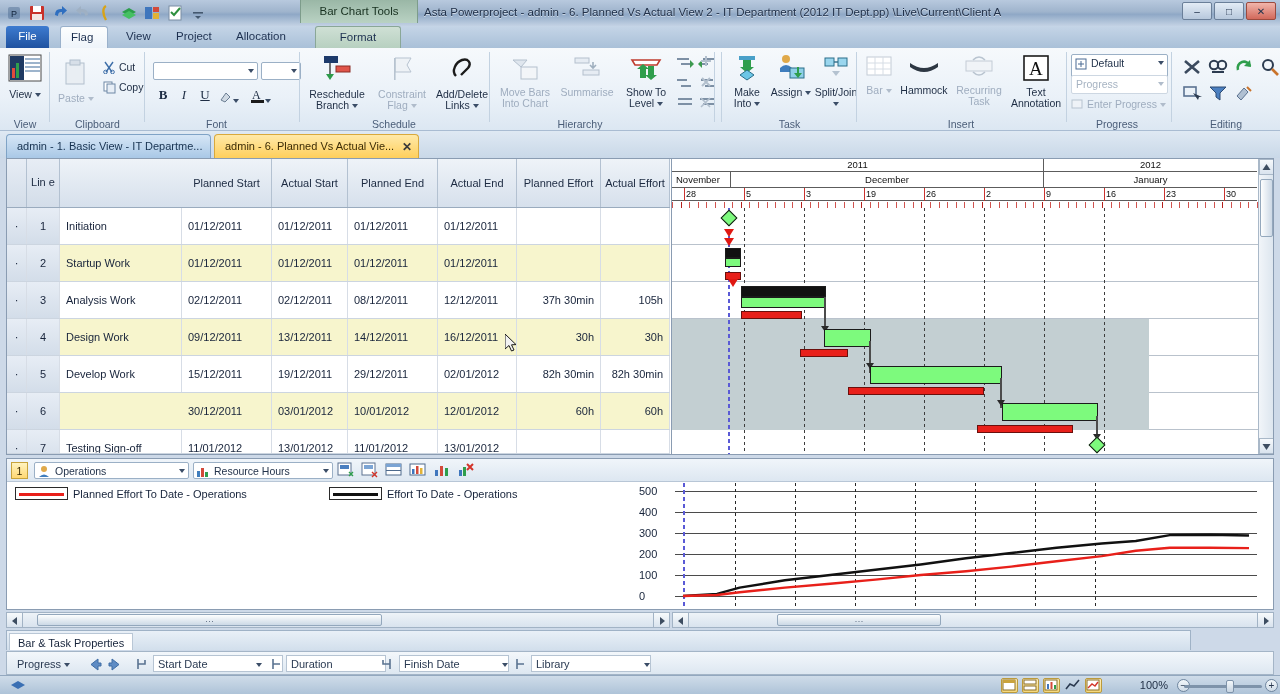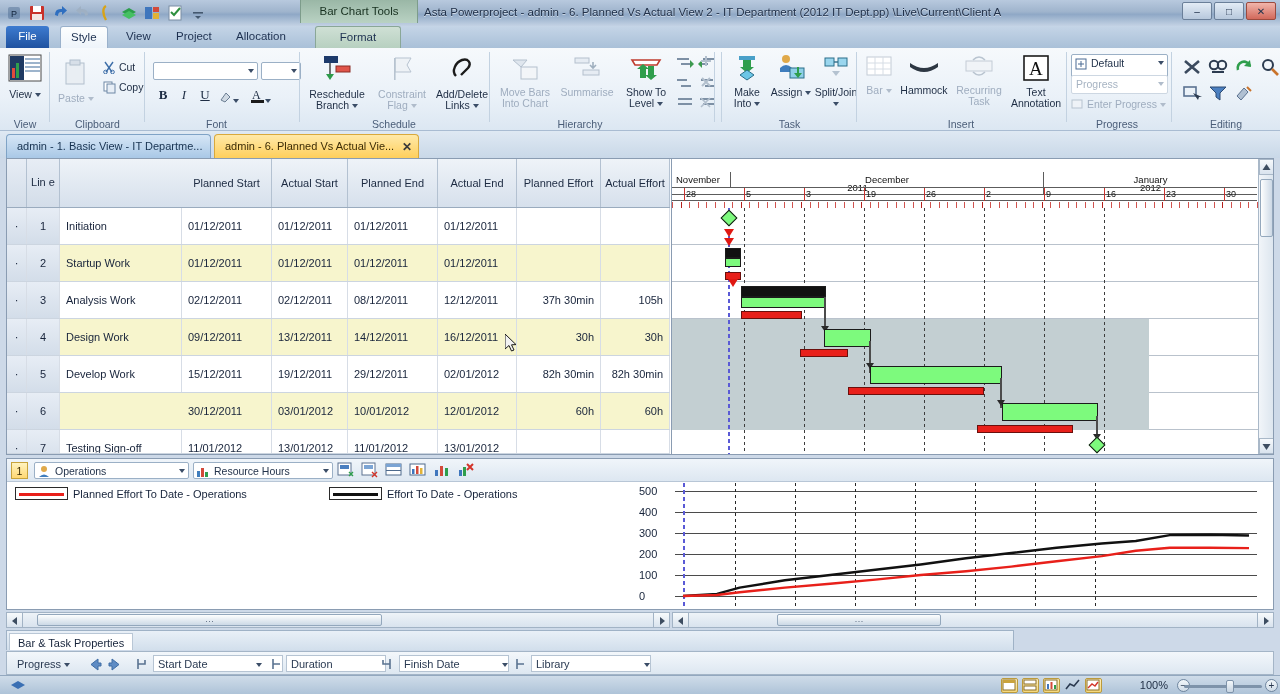--- a/index.html
+++ b/index.html
@@ -125,21 +125,21 @@
   .tc.ct{ justify-content:center;}
   .rowhdr{ background:linear-gradient(180deg,#e7edf5,#d3dde9);}
 
   
   .gantt{
     position:absolute; left:664px; top:0; width:602px; height:295px;
     background:#fff; border-left:1px solid #8a9cb2; overflow:hidden;
   }
   .ghead{ position:absolute; left:0; top:0; width:602px; height:49px; background:#fff;}
   .gyear{ position:absolute; top:0; height:13px; border-right:1px solid #5c5c5c;
-          border-bottom:1px solid #5c5c5c; text-align:center; font-size:9.5px; color:#111;margin-top:23px;}
+          border-bottom:1px solid #5c5c5c; text-align:center; font-size:9.5px; color:#111;}
   .gmonth{ position:absolute; top:13px; height:16px; border-right:1px solid #5c5c5c;
            border-bottom:1px solid #5c5c5c; text-align:center; font-size:9.5px; color:#111; padding-top:2px;}
   .gweek{ position:absolute; top:29px; height:13px; border-bottom:1px solid #5c5c5c;
           font-size:9px; color:#111;}
   .wtick{ position:absolute; top:29px; width:1px; height:13px; background:#c9322d;}
   .wlbl{ position:absolute; top:30px; font-size:9px; color:#111;}
   .dtick{ position:absolute; top:43px; width:1px; height:6px; background:#d1534e;}
   .dtick.maj{ background:#b3201b; height:7px;}
   .gbody{ position:absolute; left:0; top:49px; width:602px; height:246px; background:#fff;}
   .grow{ position:absolute; left:0; width:602px; height:37px; border-bottom:1px solid #b9c2cc;}
@@ -197,21 +197,21 @@
   .hscroll{ position:absolute; height:16px;
     background:linear-gradient(180deg,#eef3f8,#d9e3ee); border:1px solid #a2b3c5;}
   .hscroll .hthumb{ position:absolute; top:1px; height:12px;
     background:linear-gradient(180deg,#fdfefe,#ccd9e6); border:1px solid #93a7bc; border-radius:2px;
     font-size:9px; color:#5a6b80; text-align:center;}
   .hscroll .har{ position:absolute; top:0; width:16px; height:14px;
     background:linear-gradient(180deg,#f7fafc,#d9e3ee); border-right:1px solid #a2b3c5;}
 
   
   .proptab{
-    position:absolute; left:6px; top:630px; width:1008px; height:20px;
+    position:absolute; left:6px; top:630px; width:1185px; height:20px;
     background:linear-gradient(180deg,#e9f0f7,#d2dfec); border:1px solid #9fb2c6; border-bottom:none;
   }
   .proptab .pt{ position:absolute; left:2px; top:2px; height:17px; padding:3px 8px 0 8px;
     background:#fff; border:1px solid #b9c7d6; border-bottom:none; font-size:11px; color:#16233a;}
   .propbar{
     position:absolute; left:6px; top:651px; width:1268px; height:24px;
     background:linear-gradient(180deg,#f3f7fb,#dde7f1); border:1px solid #a4b5c7;
   }
   .pfield{ position:absolute; top:3px; height:17px; border:1px solid #b6c4d3; background:#fff;
     font-size:11px; color:#2a3a52; padding:2px 4px 0 4px;}
@@ -306,21 +306,21 @@
           <i>□</i>
         </div>
       <div class="wc close">
           <i>✕</i>
         </div>
     </div>
   </div>
 
   <div class="tabsrow">
     <div class="rtab file" style="left:6px;width:43px;">File</div>
-    <div class="rtab active" style="left:60px;width:48px;">Style</div>
+    <div class="rtab active" style="left:60px;width:48px;">Flag</div>
     <div class="rtab" style="left:116px;width:42px;">View</div>
     <div class="rtab" style="left:166px;width:52px;">Project</div>
     <div class="rtab" style="left:226px;width:70px;">Allocation</div>
     <div class="rtab fmt" style="left:315px;width:86px;text-align:center;">Format</div>
     <div class="styleopts"><span>Style Options</span> <span class="caret"></span></div>
   </div>
 
   <div class="ribbon">
 
     <div class="group" style="left:0;width:50px;">

